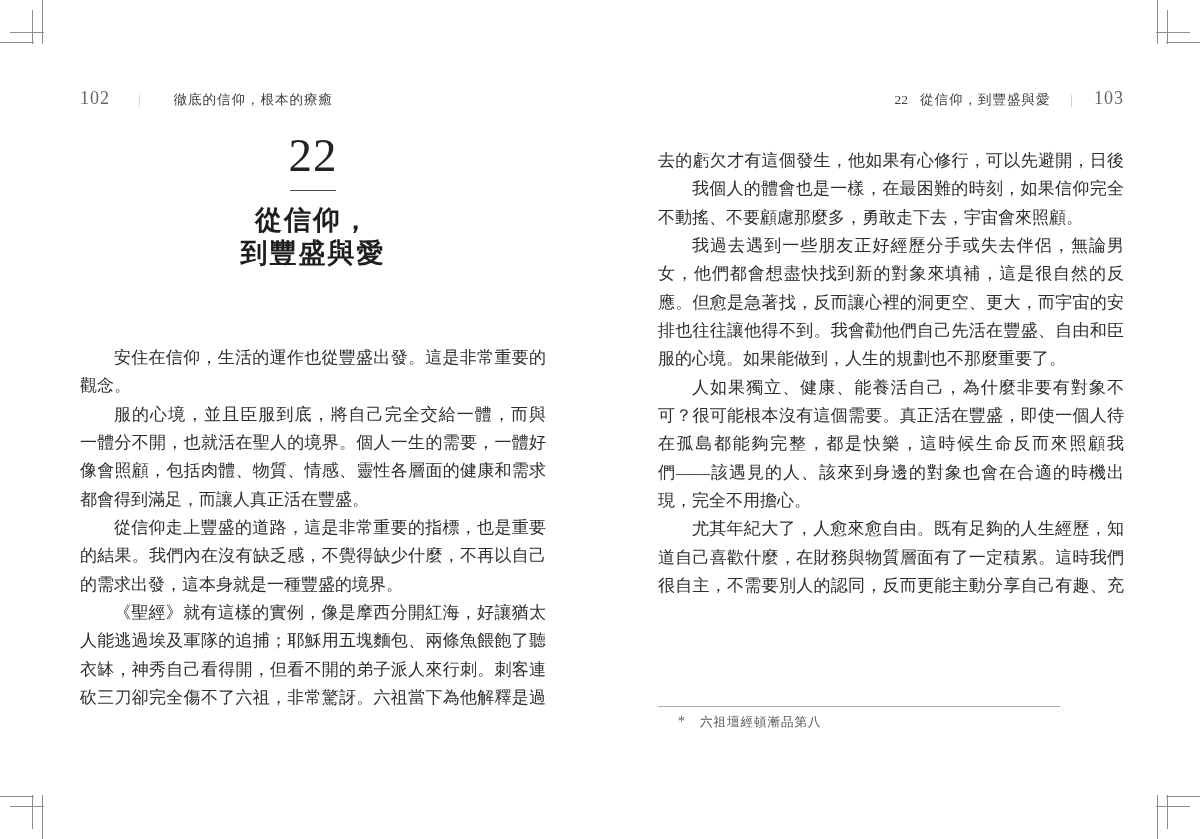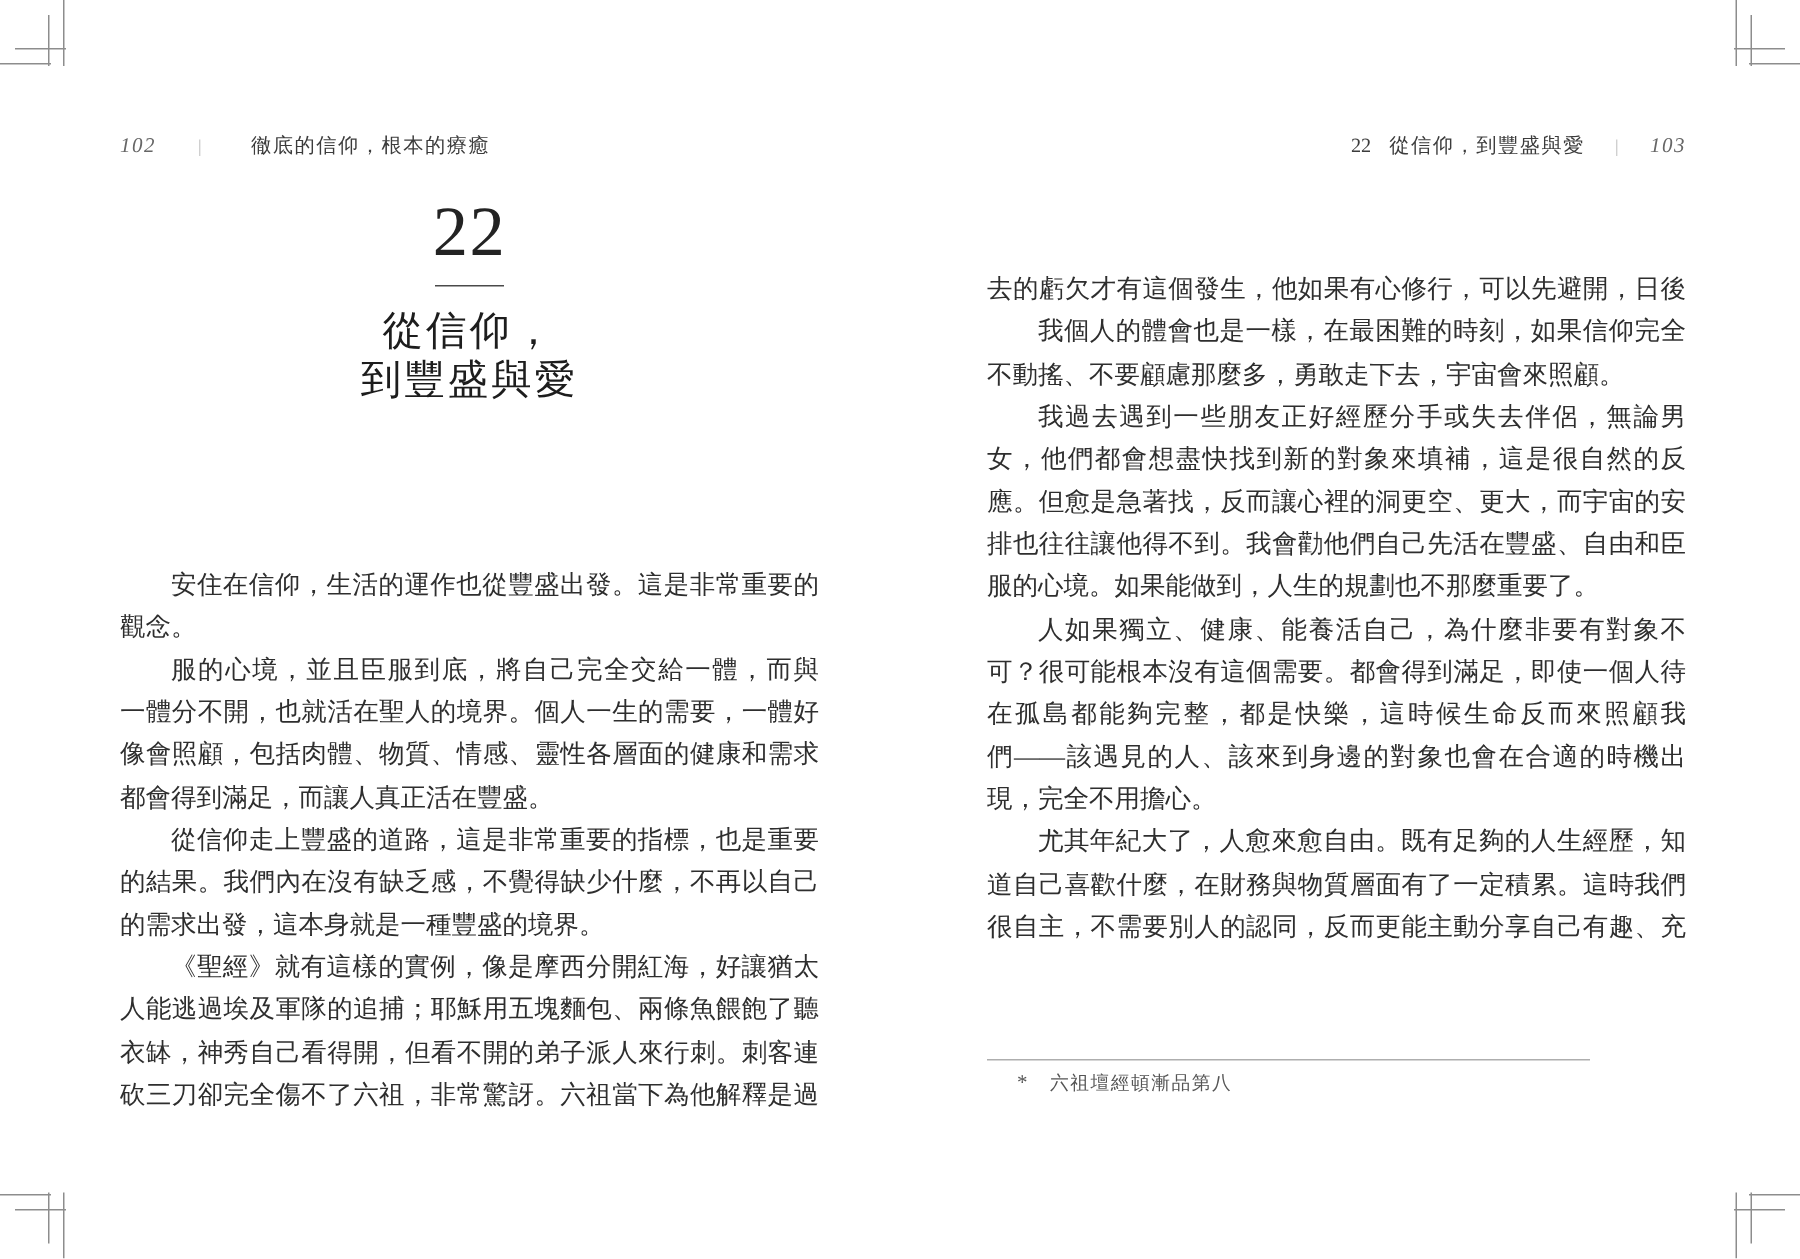--- a/index.html
+++ b/index.html
@@ -24,42 +24,42 @@
   .page{position:absolute;top:0;height:839px;}
   .page-left{left:80px;width:466px;}
   .page-right{left:658px;width:466px;}
   
   .running-head{
     position:absolute;top:88px;left:0;width:100%;
     display:flex;align-items:baseline;
     font-size:13.5px;color:#3c3c3c;letter-spacing:1px;
   }
   .running-head .folio{
-    font-style:italic;font-size:14px;color:#666;letter-spacing:1px;
+    font-size:18px;color:#666;letter-spacing:1px;
   }
   .running-head .rh-divider{color:#b9b9b9;font-size:12px;}
   .rh-left .folio{margin-right:28px;}
   .rh-left .rh-divider{margin-right:32px;}
   .rh-right{justify-content:flex-end;}
   .rh-right .rh-chapno{margin-right:12px;letter-spacing:0;}
   .rh-right .rh-divider{margin-left:20px;margin-right:20px;}
   
   .chapter{position:absolute;top:126px;left:0;width:100%;text-align:center;}
   .chapter-number{
     font-size:47px;line-height:58px;color:#232323;letter-spacing:1px;
   }
   .chapter-rule{
     width:46px;height:1px;background:#4a4a4a;margin:6px auto 0 auto;
   }
   .chapter-title{
     margin-top:13px;font-size:27px;line-height:33px;
-    font-weight:400;color:#1d1d1d;letter-spacing:2px;
+    font-weight:700;color:#1d1d1d;letter-spacing:2px;
   }
   
-  .bodytext{position:absolute;left:0;width:100%;margin-top:32px;}
+  .bodytext{position:absolute;left:0;width:100%;}
   .bt-left{top:344px;}
   .bt-right{top:147px;}
   .body-line{
     display:block;height:28.35px;line-height:28.35px;
     font-size:17px;color:#2e2e2e;
     text-align:justify;text-align-last:justify;
     white-space:nowrap;
   }
   .body-line.indent{padding-left:34px;}
   .body-line.last{text-align-last:left;}
@@ -151,21 +151,21 @@
 
   <span class="body-line">去的虧欠才有這個發生，他如果有心修行，可以先避開，日後</span>
       <span class="body-line indent">我個人的體會也是一樣，在最困難的時刻，如果信仰完全</span>
       <span class="body-line last">不動搖、不要顧慮那麼多，勇敢走下去，宇宙會來照顧。</span>
       <span class="body-line indent">我過去遇到一些朋友正好經歷分手或失去伴侶，無論男</span>
       <span class="body-line">女，他們都會想盡快找到新的對象來填補，這是很自然的反</span>
       <span class="body-line">應。但愈是急著找，反而讓心裡的洞更空、更大，而宇宙的安</span>
       <span class="body-line">排也往往讓他得不到。我會勸他們自己先活在豐盛、自由和臣</span>
       <span class="body-line last">服的心境。如果能做到，人生的規劃也不那麼重要了。</span>
       <span class="body-line indent">人如果獨立、健康、能養活自己，為什麼非要有對象不</span>
-      <span class="body-line">可？很可能根本沒有這個需要。都會得到滿足，即使一個人待</span>
+      <span class="body-line">可？很可能根本沒有這個需要。真正活在豐盛，即使一個人待</span>
       <span class="body-line">在孤島都能夠完整，都是快樂，這時候生命反而來照顧我</span>
       <span class="body-line">們——該遇見的人、該來到身邊的對象也會在合適的時機出</span>
       <span class="body-line last">現，完全不用擔心。</span>
       <span class="body-line indent">尤其年紀大了，人愈來愈自由。既有足夠的人生經歷，知</span>
       <span class="body-line">道自己喜歡什麼，在財務與物質層面有了一定積累。這時我們</span>
       <span class="body-line">很自主，不需要別人的認同，反而更能主動分享自己有趣、充</span>
     </div>
 
   <div class="footnote-rule"></div>
   <div class="footnote">

